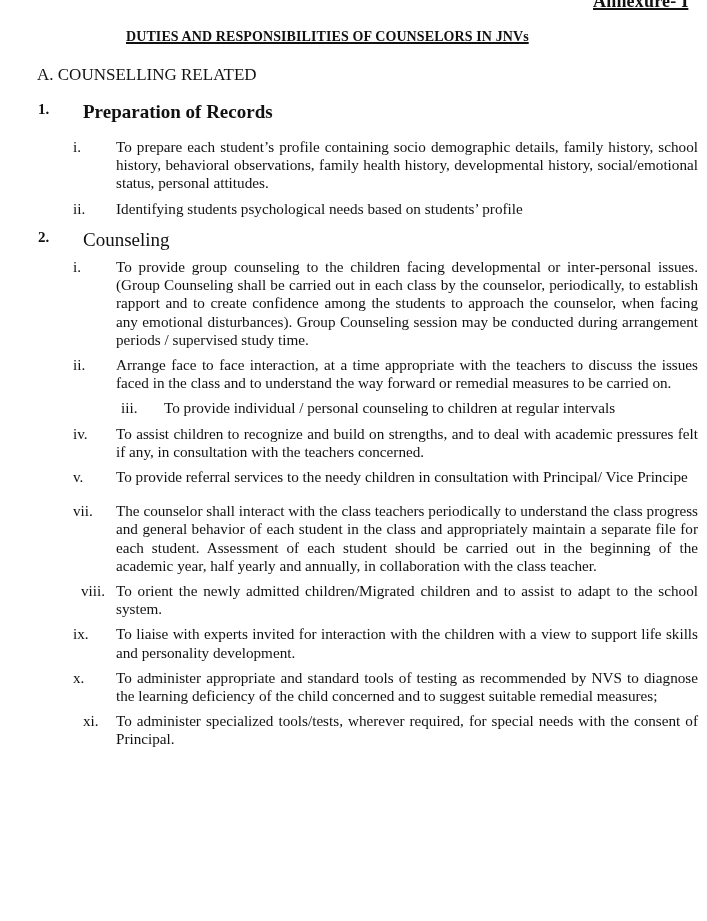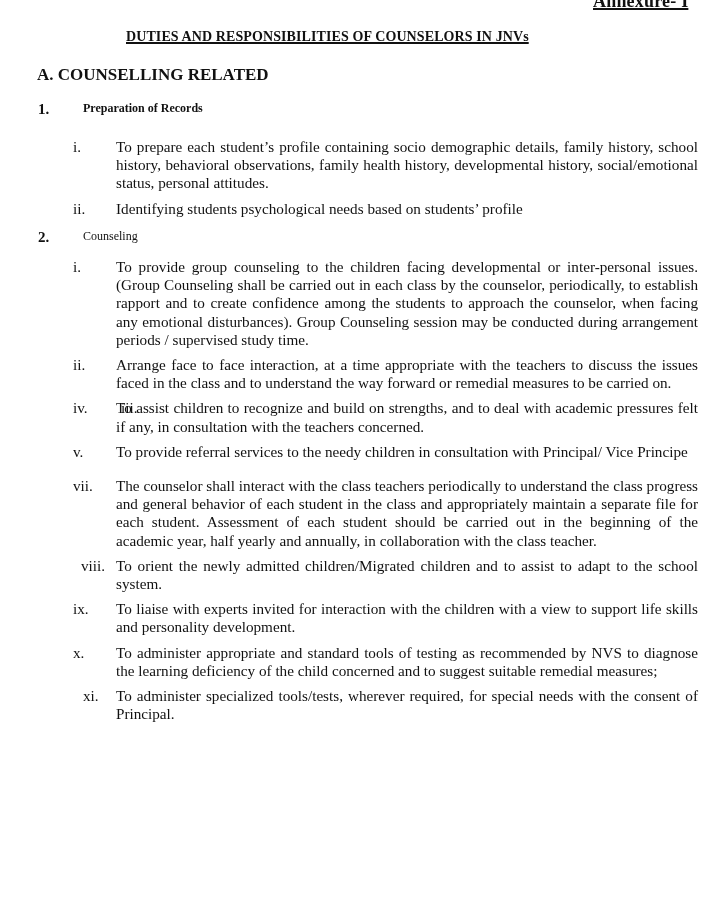--- a/index.html
+++ b/index.html
@@ -43,36 +43,36 @@
       text-decoration: underline;
       text-decoration-thickness: 2px;
       white-space: nowrap;
       letter-spacing: 0.1px;
     }
     .section-heading {
       position: absolute;
       top: 65px;
       left: 19px;
       font-family: "Liberation Serif", serif;
-      font-weight: bold;
+      font-weight: normal;
       font-size: 17px;
       white-space: nowrap;
     }
     .item-num {
       position: absolute;
       left: 20px;
       font-family: "Liberation Serif", serif;
       font-weight: bold;
       font-size: 15px;
     }
     .item-title {
       position: absolute;
       left: 65px;
       font-family: "Liberation Serif", serif;
-      font-size: 12px;
+      font-size: 19px;
       white-space: nowrap;
     }
     .item-title.bold { font-weight: bold; }
 
     .list {
       position: absolute;
       left: 55px;
       width: 625px;
     }
     .li {
@@ -124,20 +124,21 @@
     <div class="li">
       <span class="roman">i.</span>
       <span>To provide group counseling to the children facing developmental or inter-personal issues. (Group Counseling shall be carried out in each class by the counselor, periodically, to establish rapport and to create confidence among the students to approach the counselor, when facing any emotional disturbances). Group Counseling session may be conducted during arrangement periods / supervised study time.</span>
     </div>
     <div class="li" style="margin-top:7px;">
       <span class="roman">ii.</span>
       <span>Arrange face to face interaction, at a time appropriate with the teachers to discuss the issues faced in the class and to understand the way forward or remedial measures to be carried on.</span>
     </div>
     <div class="li" style="margin-top:7px;margin-left:48px;">
       <span class="roman">iii.</span>
+      <span>To provide individual / personal counseling to children at regular intervals</span>
     </div>
     <div class="li" style="margin-top:7px;">
       <span class="roman">iv.</span>
       <span>To assist children to recognize and build on strengths, and to deal with academic pressures felt if any, in consultation with the teachers concerned.</span>
     </div>
     <div class="li" style="margin-top:7px;">
       <span class="roman">v.</span>
       <span>To provide referral services to the needy children in consultation with Principal/ Vice Principe</span>
     </div>
     <div class="li" style="margin-top:16px;">

